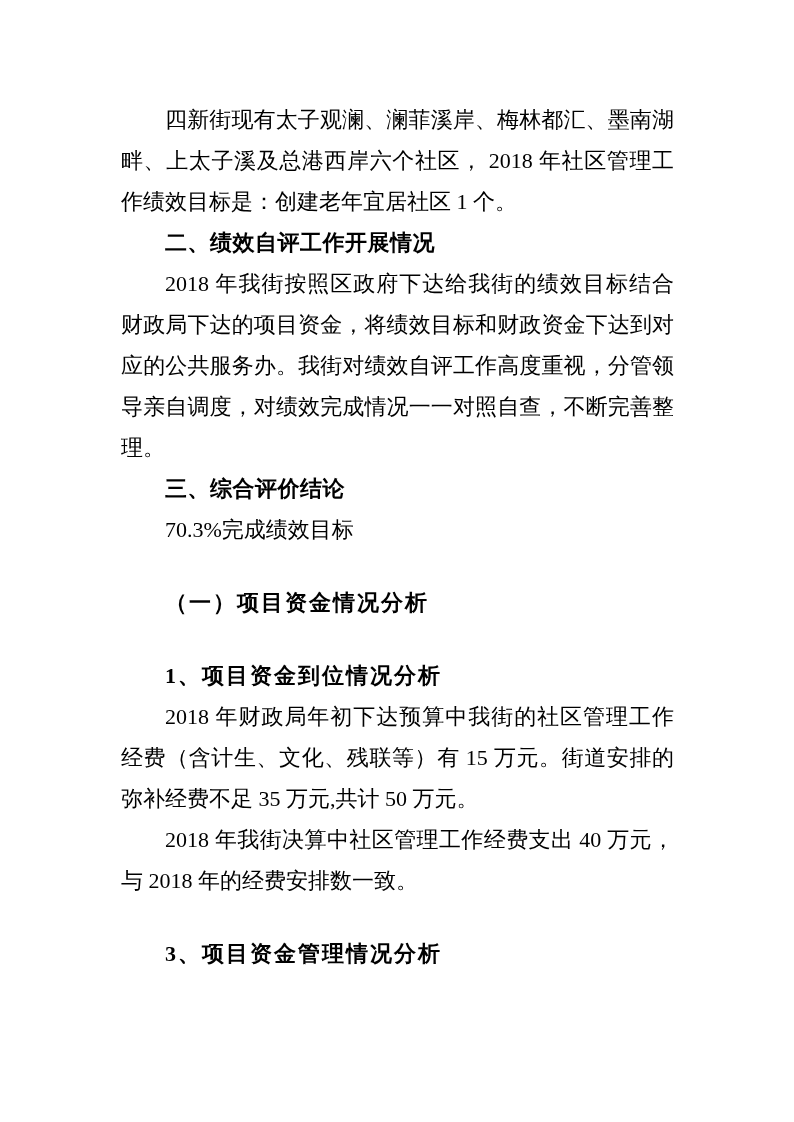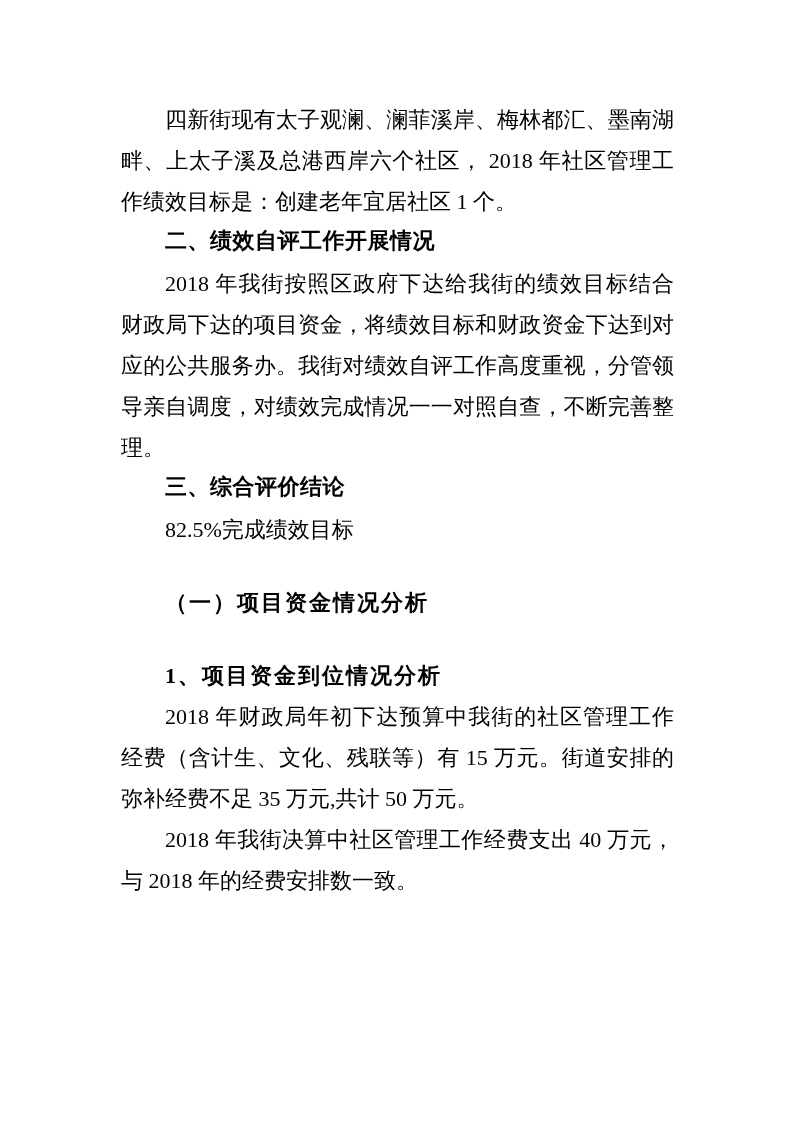--- a/index.html
+++ b/index.html
@@ -26,39 +26,40 @@
     text-indent: 2em;
     color: #000000;
   }
   .doc p.body {
     font-family: "Liberation Serif", "DejaVu Serif", serif;
     text-align: justify;
     text-align-last: left;
     font-weight: 400;
   }
   .doc p.heading-hei {
-    font-family: Liberation Mono, monospace;
+    font-family: Liberation Sans, sans-serif;
     font-weight: 700;
     letter-spacing: 0.5px;
   }
   .doc p.heading-kai {
     font-family: "Liberation Serif", "DejaVu Serif", serif;
     font-weight: 700;
     letter-spacing: 2px;
     margin-top: 32px;
   }
 </style>
 </head>
 <body>
 
 <div class="page">
   <div class="doc">
     <p class="body">四新街现有太子观澜、澜菲溪岸、梅林都汇、墨南湖畔、上太子溪及总港西岸六个社区， 2018 年社区管理工作绩效目标是：创建老年宜居社区 1 个。</p>
     <p class="heading-hei">二、绩效自评工作开展情况</p>
     <p class="body">2018 年我街按照区政府下达给我街的绩效目标结合财政局下达的项目资金，将绩效目标和财政资金下达到对应的公共服务办。我街对绩效自评工作高度重视，分管领导亲自调度，对绩效完成情况一一对照自查，不断完善整理。</p>
     <p class="heading-hei">三、综合评价结论</p>
-    <p class="body">82.5%完成绩效目标</p>
+    <p class="body">70.3%完成绩效目标</p>
     <p class="heading-kai">（一）项目资金情况分析</p>
     <p class="heading-kai">1、项目资金到位情况分析</p>
     <p class="body">2018 年财政局年初下达预算中我街的社区管理工作经费（含计生、文化、残联等）有 15 万元。街道安排的弥补经费不足 35 万元,共计 50 万元。</p>
     <p class="body">2018 年我街决算中社区管理工作经费支出 40 万元，与 2018 年的经费安排数一致。</p>
+    <p class="heading-kai">3、项目资金管理情况分析</p>
   </div>
 </div>
 
 </body></html>

